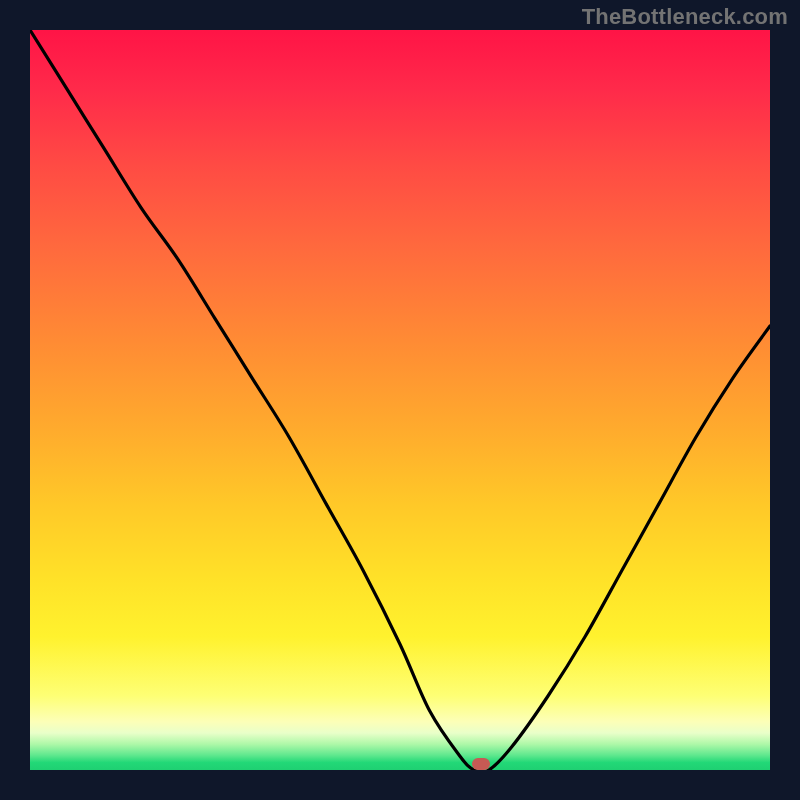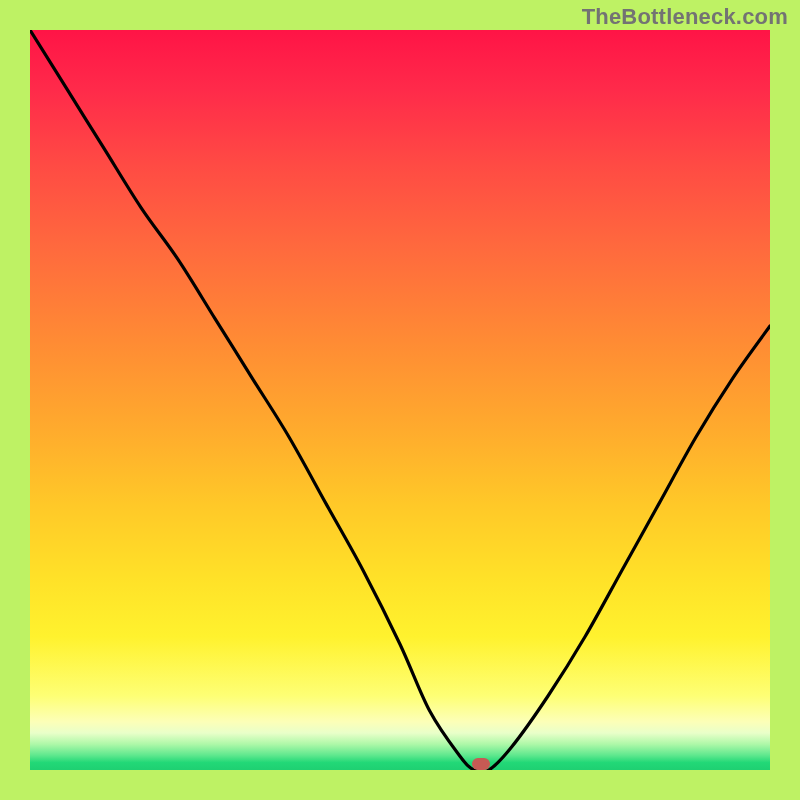--- a/index.html
+++ b/index.html
@@ -8,21 +8,21 @@
     width: 800px;
     height: 800px;
     background: #000;
     overflow: hidden;
     font-family: Arial, Helvetica, sans-serif;
   }
   .outer {
     position: relative;
     width: 800px;
     height: 800px;
-    background: #bef264;
+    background: #0f172a;
   }
   .watermark {
     position: absolute;
     top: 4px;
     right: 12px;
     font-size: 22px;
     font-weight: 600;
     color: #737373;
     letter-spacing: 0.2px;
   }

